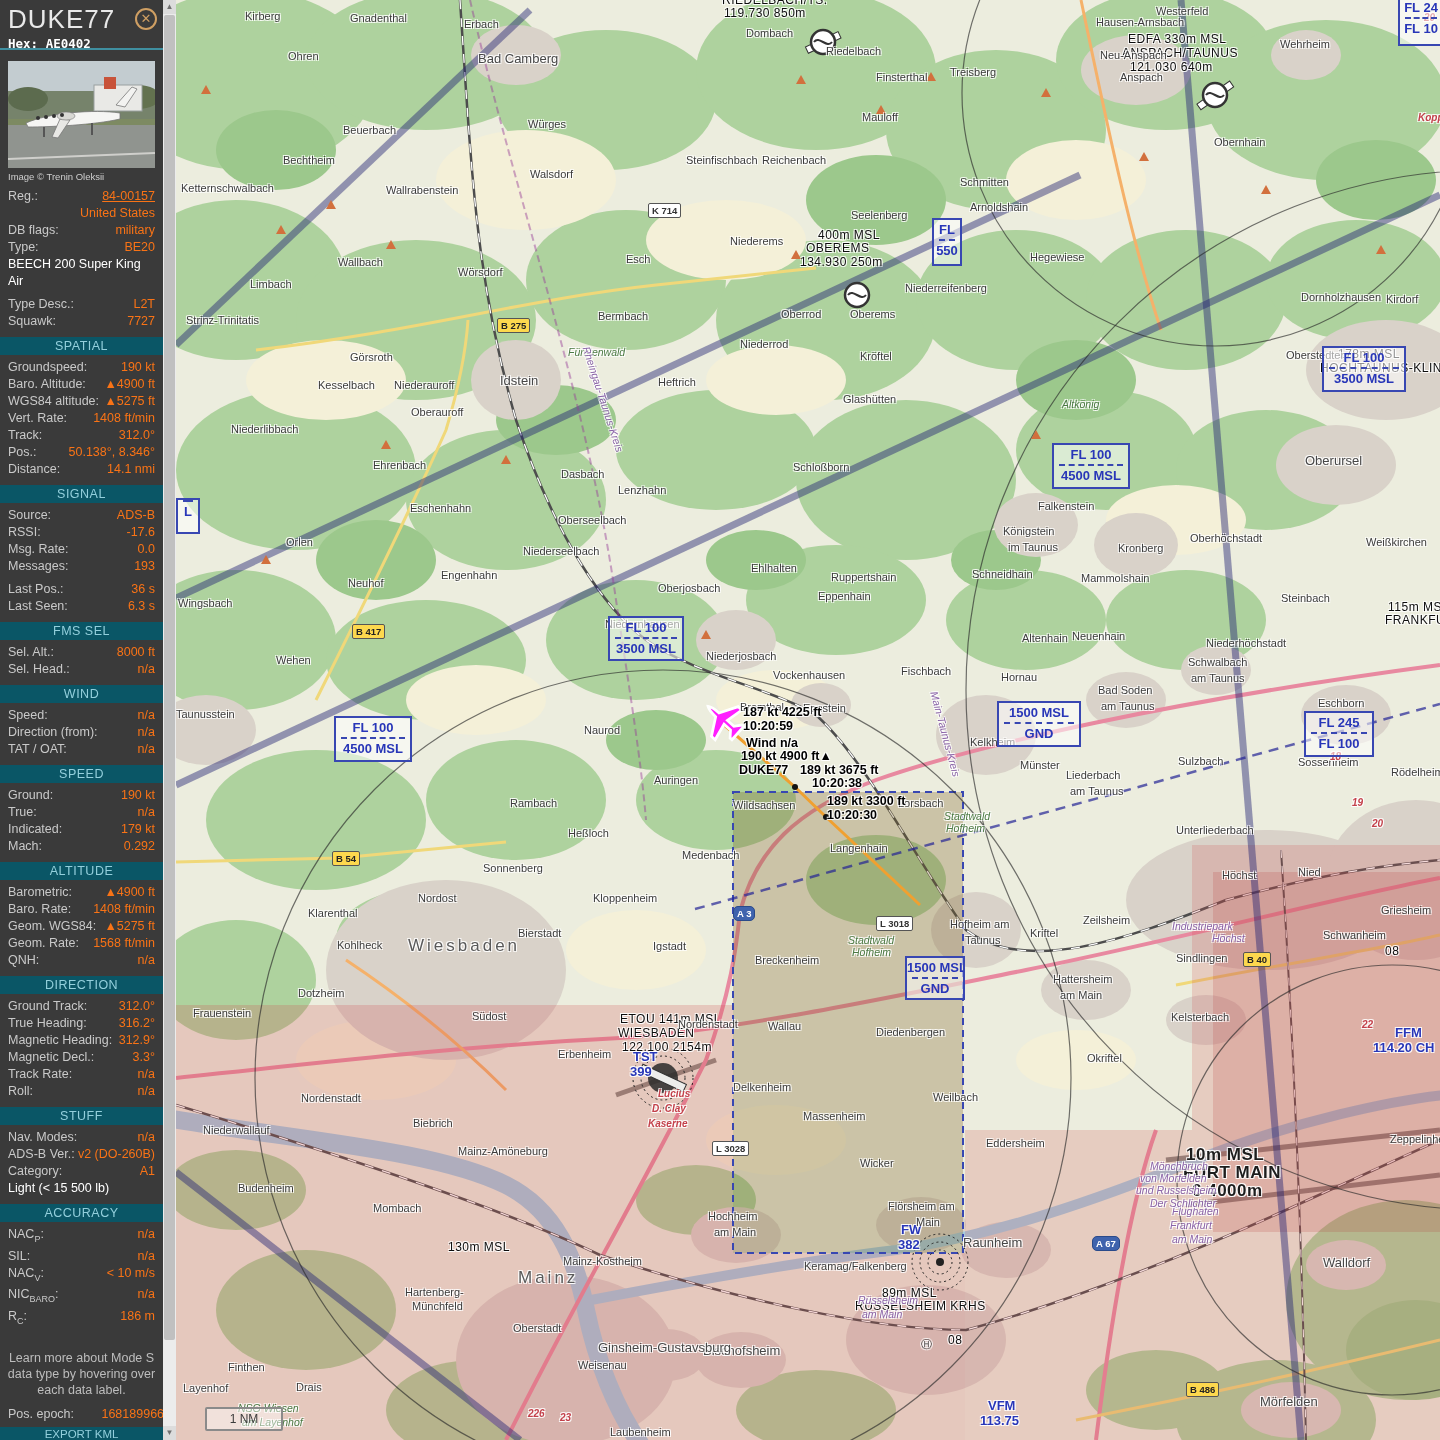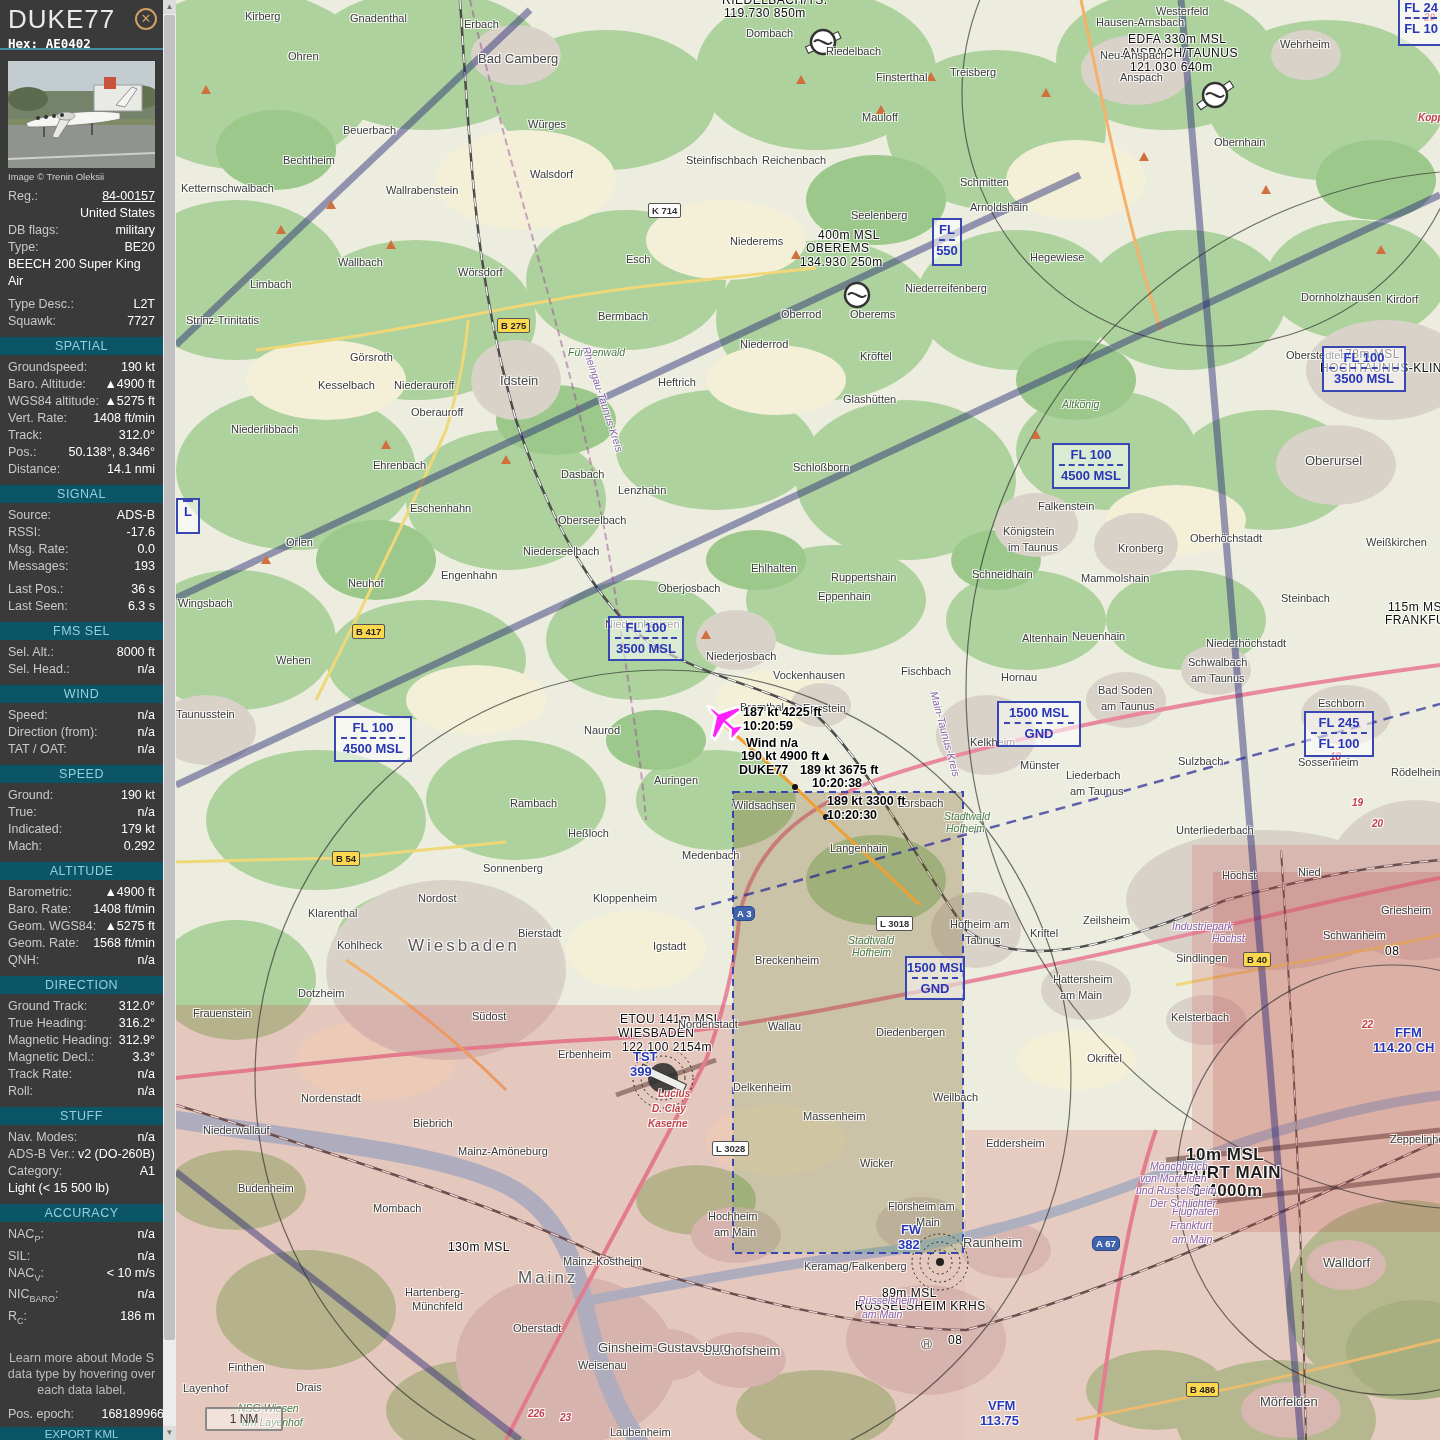--- a/index.html
+++ b/index.html
@@ -9,21 +9,21 @@
   #sidebar{position:absolute;left:0;top:0;width:163px;height:1440px;background:#3a3a3a;color:#ddd;z-index:30;}
   .titlebar{padding:4px 8px 2px 8px;border-bottom:2px solid #3f8fa0;position:relative;height:42px;}
   .title{font-size:26px;color:#e9e9e9;letter-spacing:1px;}
   .hexrow{font-family:"DejaVu Sans Mono",monospace;font-size:12.5px;color:#fff;font-weight:bold;margin-top:1px;}
   .closebtn{position:absolute;right:6px;top:8px;width:18px;height:18px;border:2px solid #cf9f63;border-radius:50%;
             color:#cf9f63;font-size:13px;line-height:17px;text-align:center;cursor:pointer;}
   .photo{margin:11px 8px 3px 8px;width:147px;height:107px;position:relative;overflow:hidden;background:#c2cbcf;}
   .credit{margin:0 8px 6px 8px;font-size:9.5px;color:#cfcfcf;}
   .row{display:flex;justify-content:space-between;padding:0 8px;line-height:17px;font-size:12.5px;}
   .row .lbl{color:#c9c9c9;white-space:nowrap;}
-  .row .val{color:#ffffff;white-space:nowrap;}
+  .row .val{color:#f97316;white-space:nowrap;}
   .row .val.link{text-decoration:underline;cursor:pointer;}
   .rowfull{padding:0 8px;line-height:17px;font-size:12.5px;color:#fff;}
   .gaprow{height:6px;}
   .sechdr{margin-top:7px;margin-bottom:4px;background:#0a5666;color:#93cfdc;text-align:center;
           font-size:12.5px;line-height:18px;letter-spacing:0.5px;}
   sub{font-size:9px;}
   .note{position:absolute;left:0;bottom:42px;width:163px;text-align:center;font-size:12.5px;color:#bdbdbd;line-height:16px;padding:0 4px;box-sizing:border-box;}
   .epochrow{position:absolute;left:0;bottom:17px;width:163px;}
   .exportbar{position:absolute;left:0;bottom:0;width:163px;height:13px;background:#0a5666;color:#93cfdc;
              text-align:center;font-size:11.5px;line-height:15px;cursor:pointer;}

